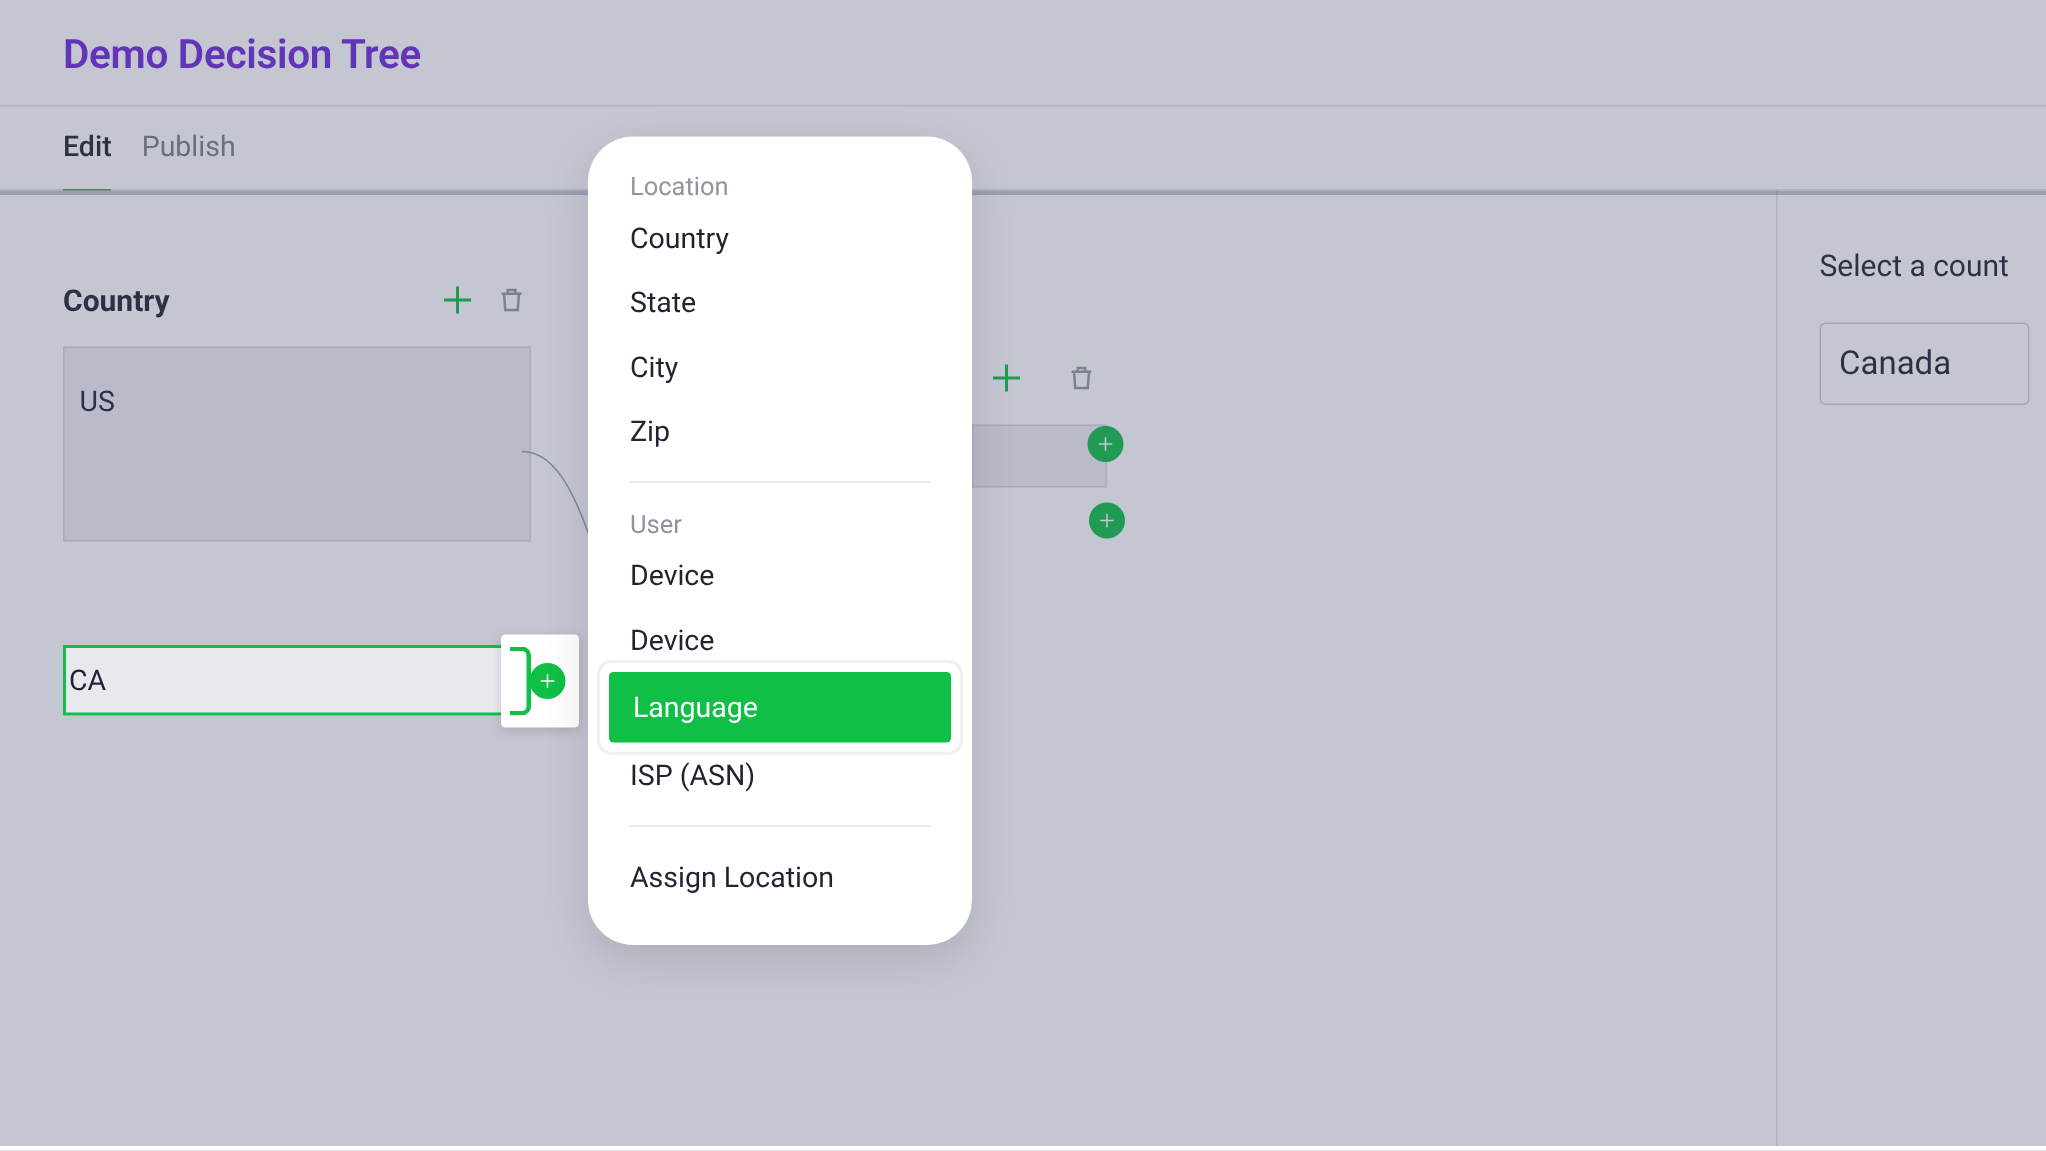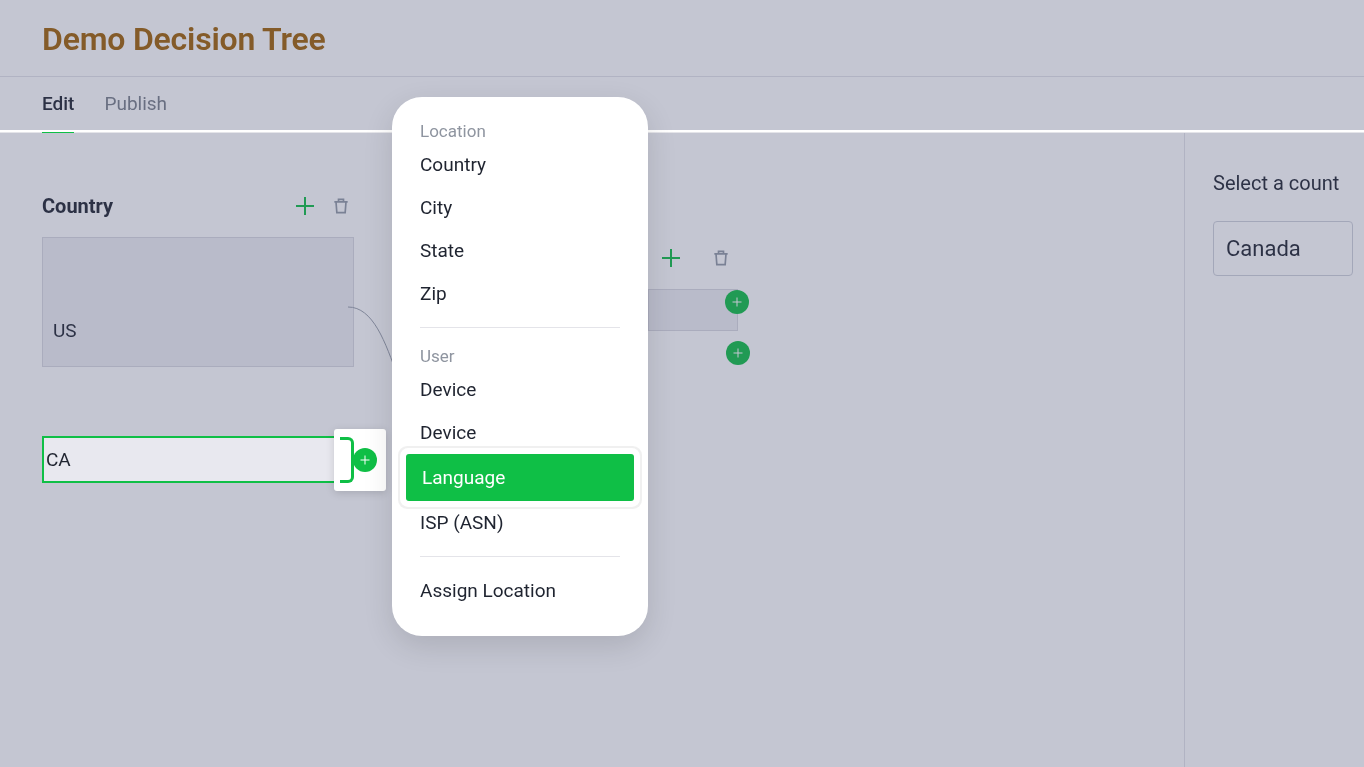--- a/index.html
+++ b/index.html
@@ -18,30 +18,30 @@
   .app-root {
     position: relative;
     width: 100%;
     height: 100%;
   }
   .header {
     padding: 20px 42px 18px;
     border-bottom: 1px solid #e4e4e9;
   }
   .page-title {
-    font-size: 32px;
+    font-size: 27px;
     font-weight: 600;
-    color: #a16207;
+    color: #6d28d9;
     letter-spacing: -0.2px;
   }
   .tab-row {
     padding: 0 42px;
     border-bottom: 1px solid #e4e4e9;
     display: flex;
-    gap: 30px;
+    gap: 20px;
     height: 56px;
     align-items: center;
   }
   .tab {
     font-size: 19px;
     color: #7a7f89;
     padding-bottom: 2px;
     cursor: pointer;
     position: relative;
   }
@@ -98,21 +98,21 @@
 
   .value-cell {
     background: #efeff4;
     border: 1px solid #d9d9e0;
     padding: 24px 10px 24px 10px;
     position: relative;
     font-size: 19px;
     color: #1f2430;
     margin-bottom: 8px;
   }
-  .value-cell.us { height: 130px; display:flex; align-items:flex-end; }
+  .value-cell.us { height: 130px; display:flex; align-items:flex-start; }
   .value-cell.short {
     background: #efeff4;
     border: 1px solid #d9d9e0;
     padding: 10px 2px;
     font-size: 19px;
     position: relative;
   }
   .value-cell.selected {
     border: 2px solid #0fbf46;
     background: #e8e8ef;
@@ -400,22 +400,22 @@
                 <path d="M11 3h2v18h-2z M3 11h18v2H3z" fill="currentColor"></path>
               </svg>
           </span>
         </div>
       </div>
     </div>
 
     <div class="dropdown above-overlay" style="top:-36px">
       <div class="dropdown-group-label">Location</div>
       <div class="dropdown-item">Country</div>
+      <div class="dropdown-item">State</div>
       <div class="dropdown-item">City</div>
-      <div class="dropdown-item">State</div>
       <div class="dropdown-item">Zip</div>
       <div class="dropdown-divider"></div>
       <div class="dropdown-group-label">User</div>
       <div class="dropdown-item">Device</div>
       <div class="dropdown-item">Device</div>
       <div class="dropdown-item highlighted">Language</div>
       <div class="dropdown-item">ISP (ASN)</div>
       <div class="dropdown-divider"></div>
       <div class="dropdown-item">Assign Location</div>
     </div>

